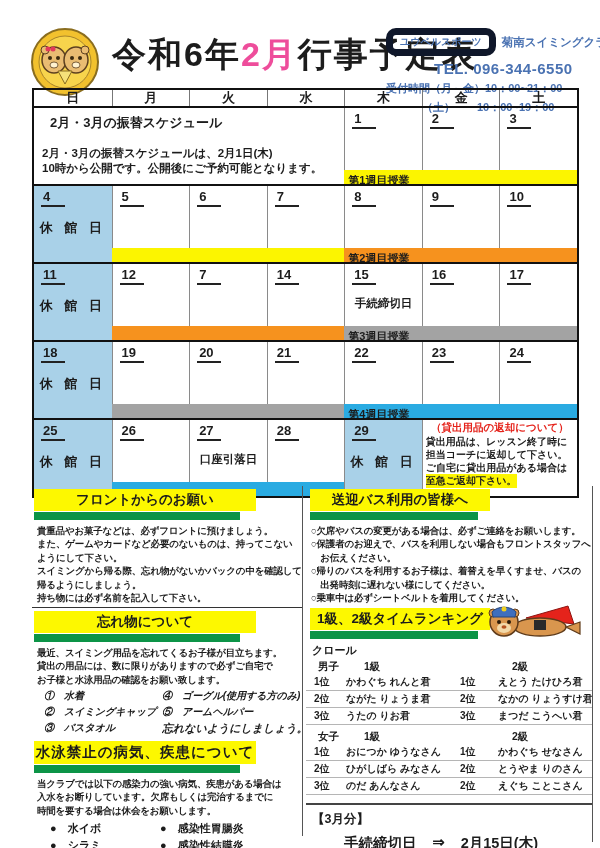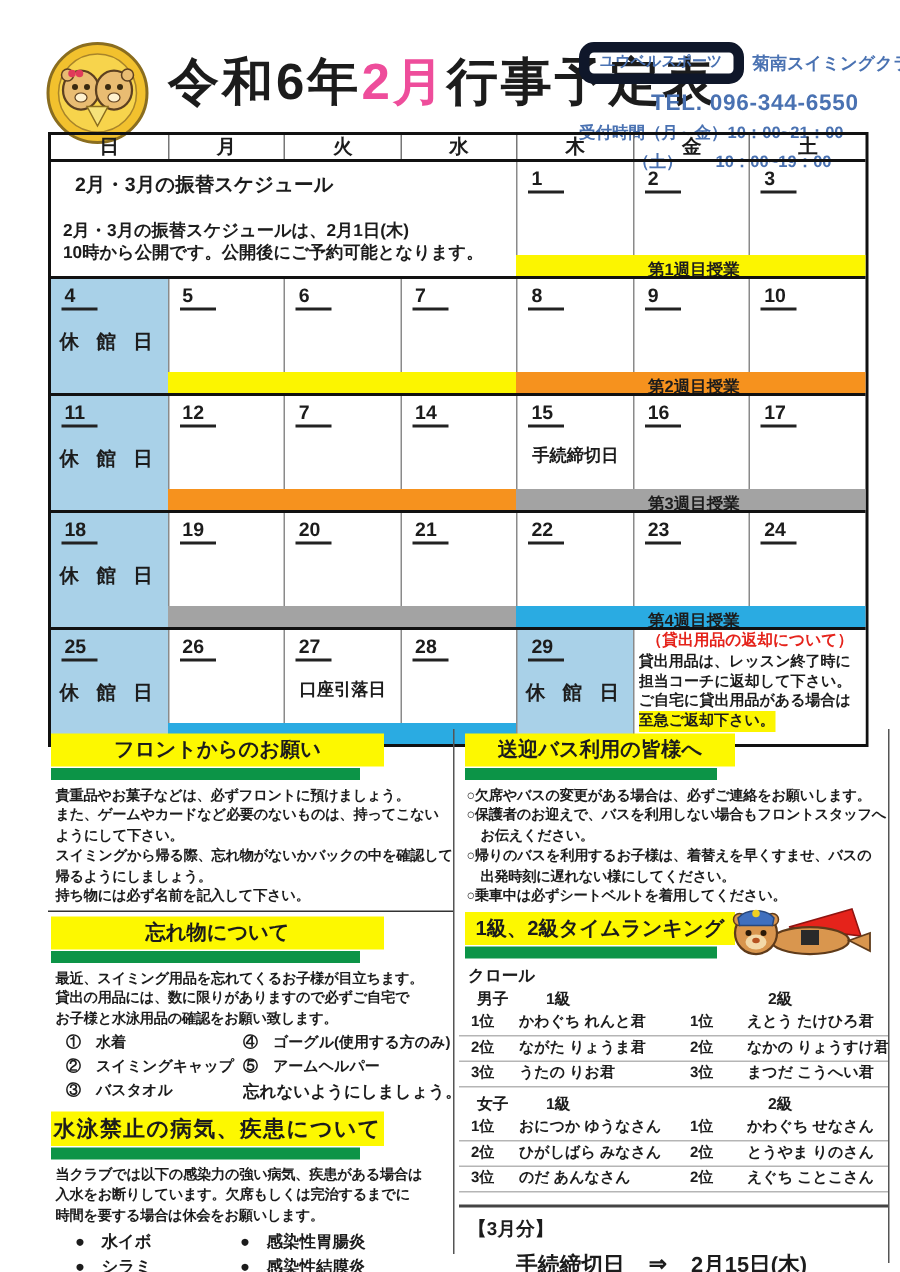--- a/index.html
+++ b/index.html
@@ -39,21 +39,21 @@
       margin:3px 0 0 7px;padding:0 4px 1px 2px;font-size:13px;font-weight:bold;}
   .closed-label{margin-top:12px;text-align:center;font-weight:bold;font-size:13px;
                 letter-spacing:4px;white-space:nowrap;}
   .cell-note{margin-top:11px;text-align:center;font-weight:bold;font-size:11.5px;
              white-space:nowrap;}
   .note-area{padding:6px 0 0 16px;}
   .nt{font-size:13px;font-weight:bold;white-space:nowrap;}
   .nl{font-size:11.5px;font-weight:bold;white-space:nowrap;margin-left:-8px;}
   .nl1{margin-top:14px;}
   .band{position:absolute;bottom:0;height:14px;}
-  .right3{left:57.15%;width:42.85%;text-align:center;}
+  .right3{left:57.15%;width:42.85%;}
   .mid3{left:14.28%;width:42.87%;}
   .yellow{background:#fcf500;}
   .orange{background:#f6921e;}
   .green{background:#a3a3a3;}
   .blue{background:#2aabe2;}
   .bl{font-size:11px;font-weight:bold;line-height:14px;padding-left:4px;
       white-space:nowrap;display:inline-block;}
   .rental{background:#fff;padding:1px 3px;font-size:10px;font-weight:bold;line-height:1.32;}
   .rental-title{color:#e5231b;font-size:10.5px;font-weight:bold;text-align:center;
                 white-space:nowrap;}
@@ -67,21 +67,21 @@
              border-right:1px solid #555;}
   .sec-head{background:#fdf800;font-weight:bold;font-size:13.5px;text-align:center;
             width:222px;margin:3px 0 0 2px;padding:2px 0;white-space:nowrap;overflow:hidden;}
   .sec-head.big{font-size:14.5px;letter-spacing:1px;}
   .green-bar{height:8px;background:#0c9447;width:206px;margin:1px 0 4px 2px;}
   .col-right .sec-head{width:180px;margin-left:4px;}
   .col-right .green-bar{width:168px;margin-left:4px;}
   .bodyline{font-size:9.5px;font-weight:600;line-height:1.42;letter-spacing:-0.2px;
             padding-left:5px;white-space:nowrap;overflow:hidden;}
   .divider{border-top:1px solid #333;margin-top:2px;}
-  .items{display:grid;grid-template-columns:118px 1fr;padding-left:12px;margin-top:2px;}
+  .items{display:grid;grid-template-columns:118px 1fr;padding-left:12px;margin-top:2px;font-style:italic;}
   .item{font-size:10px;font-weight:bold;line-height:1.6;white-space:nowrap;overflow:hidden;}
   .closing{font-size:11px;font-weight:bold;white-space:nowrap;}
   .diseases{display:grid;grid-template-columns:110px 1fr;padding-left:18px;margin-top:3px;}
   .disease{font-size:11px;font-weight:bold;line-height:1.55;white-space:nowrap;overflow:hidden;}
 
   
   .rank-wrap{position:relative;}
   .mascot{position:absolute;right:6px;top:-8px;}
   .stroke{font-size:11px;font-weight:bold;padding-left:6px;margin-top:3px;}
   .grade-row{display:grid;grid-template-columns:46px 148px 1fr;padding-left:12px;

